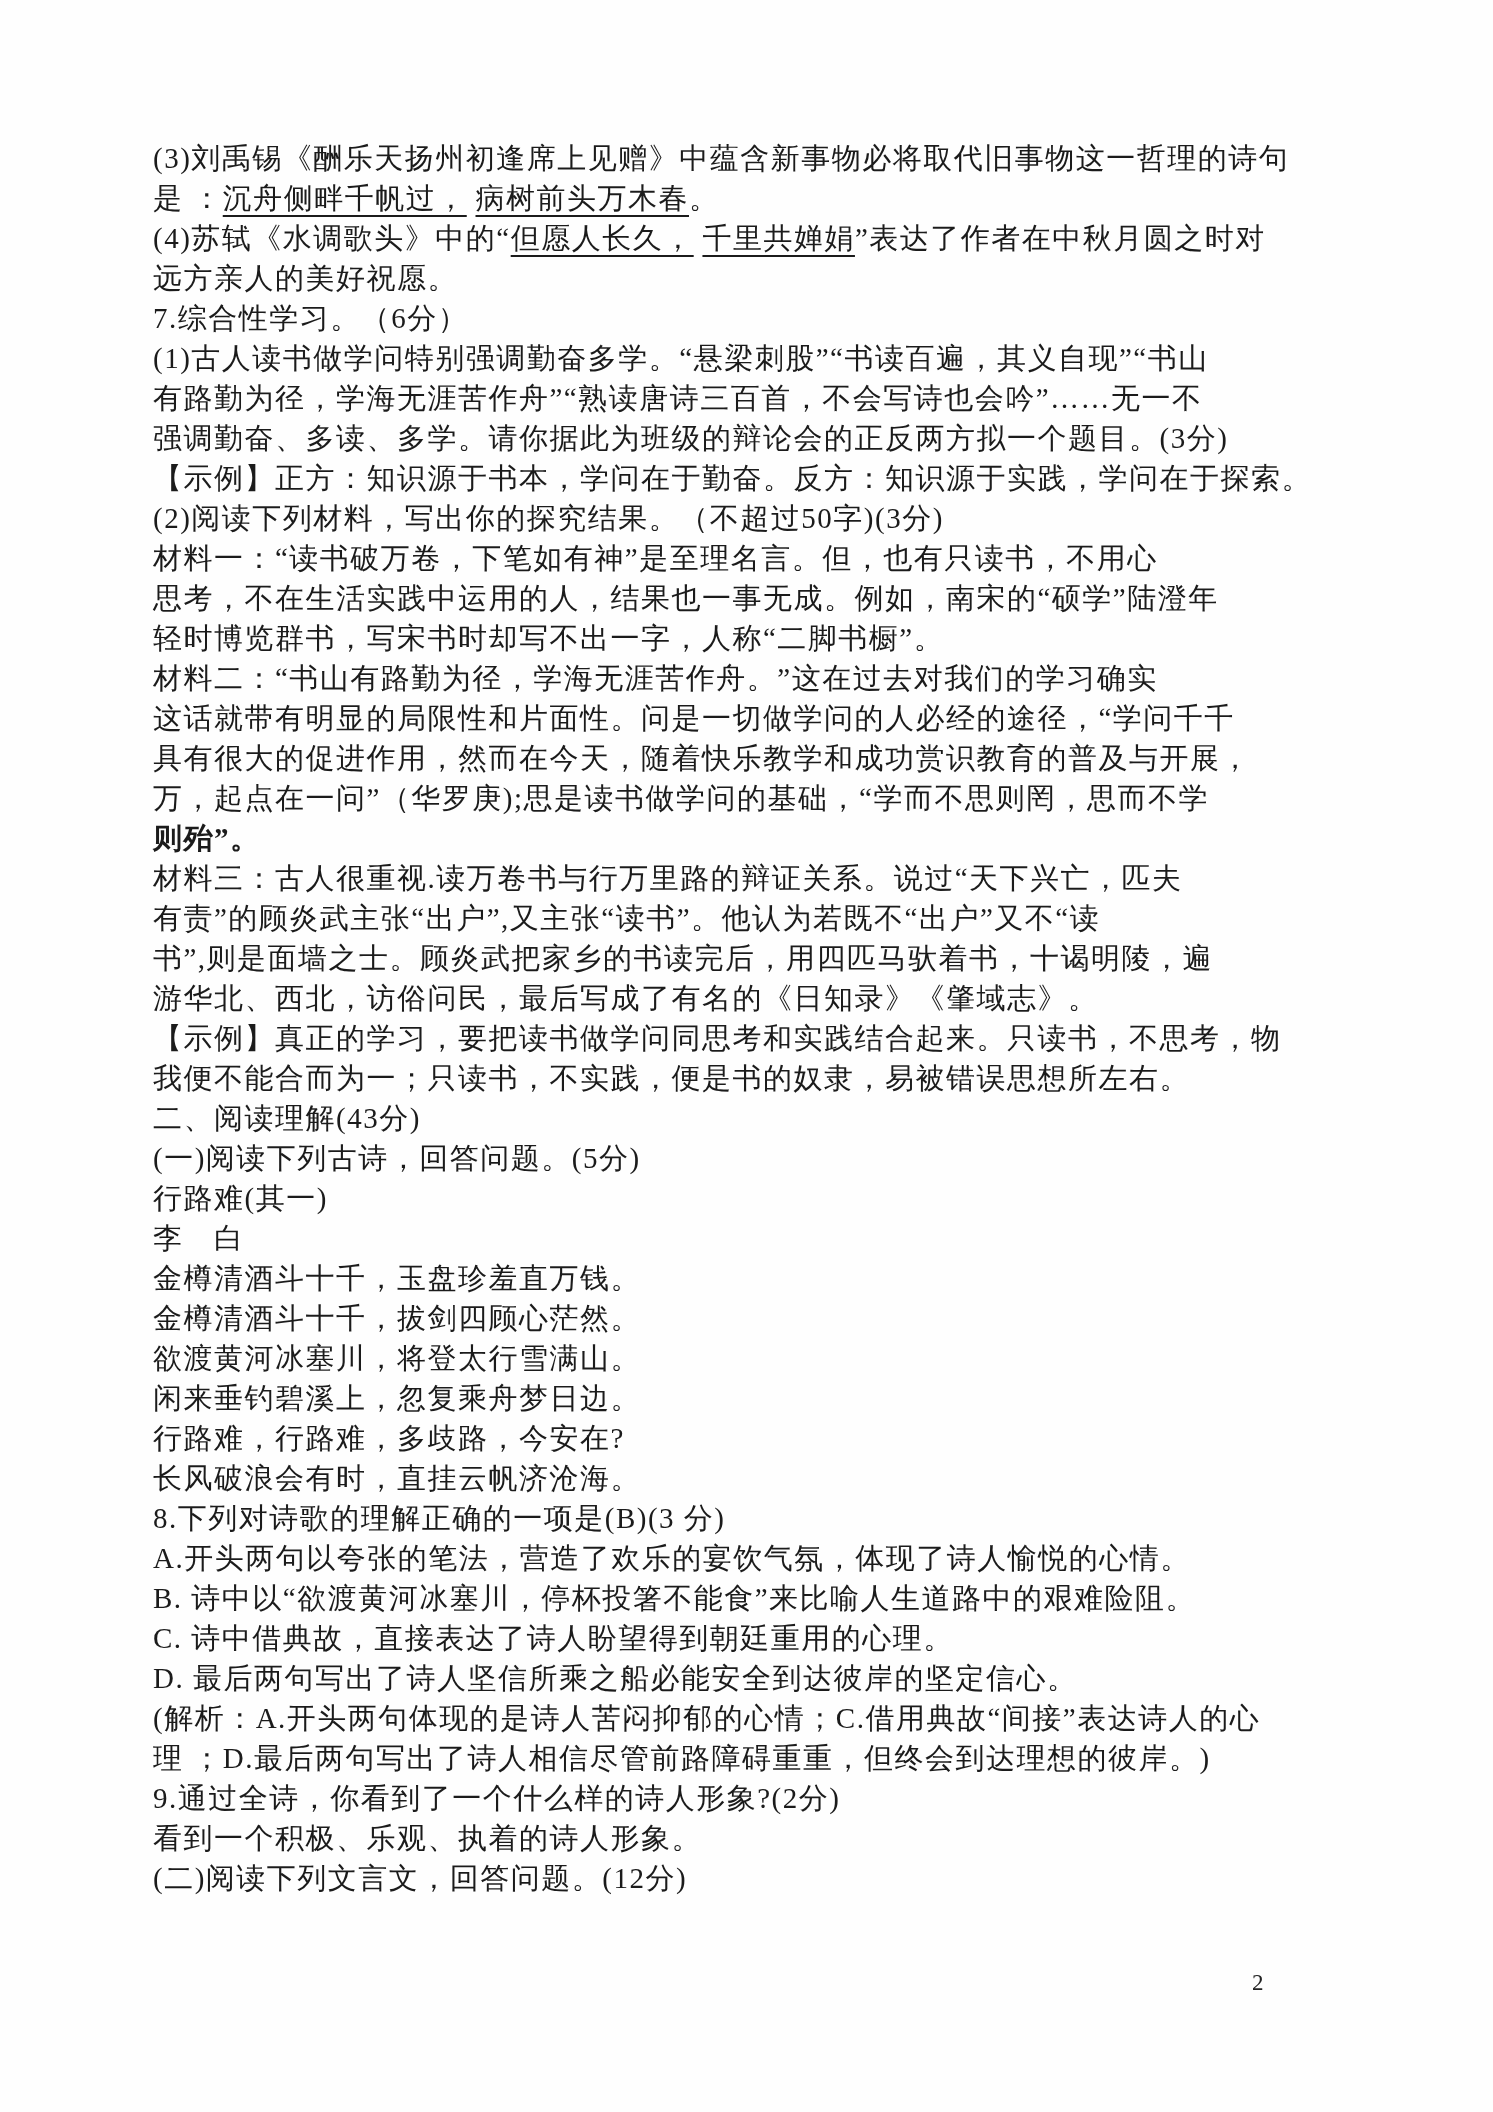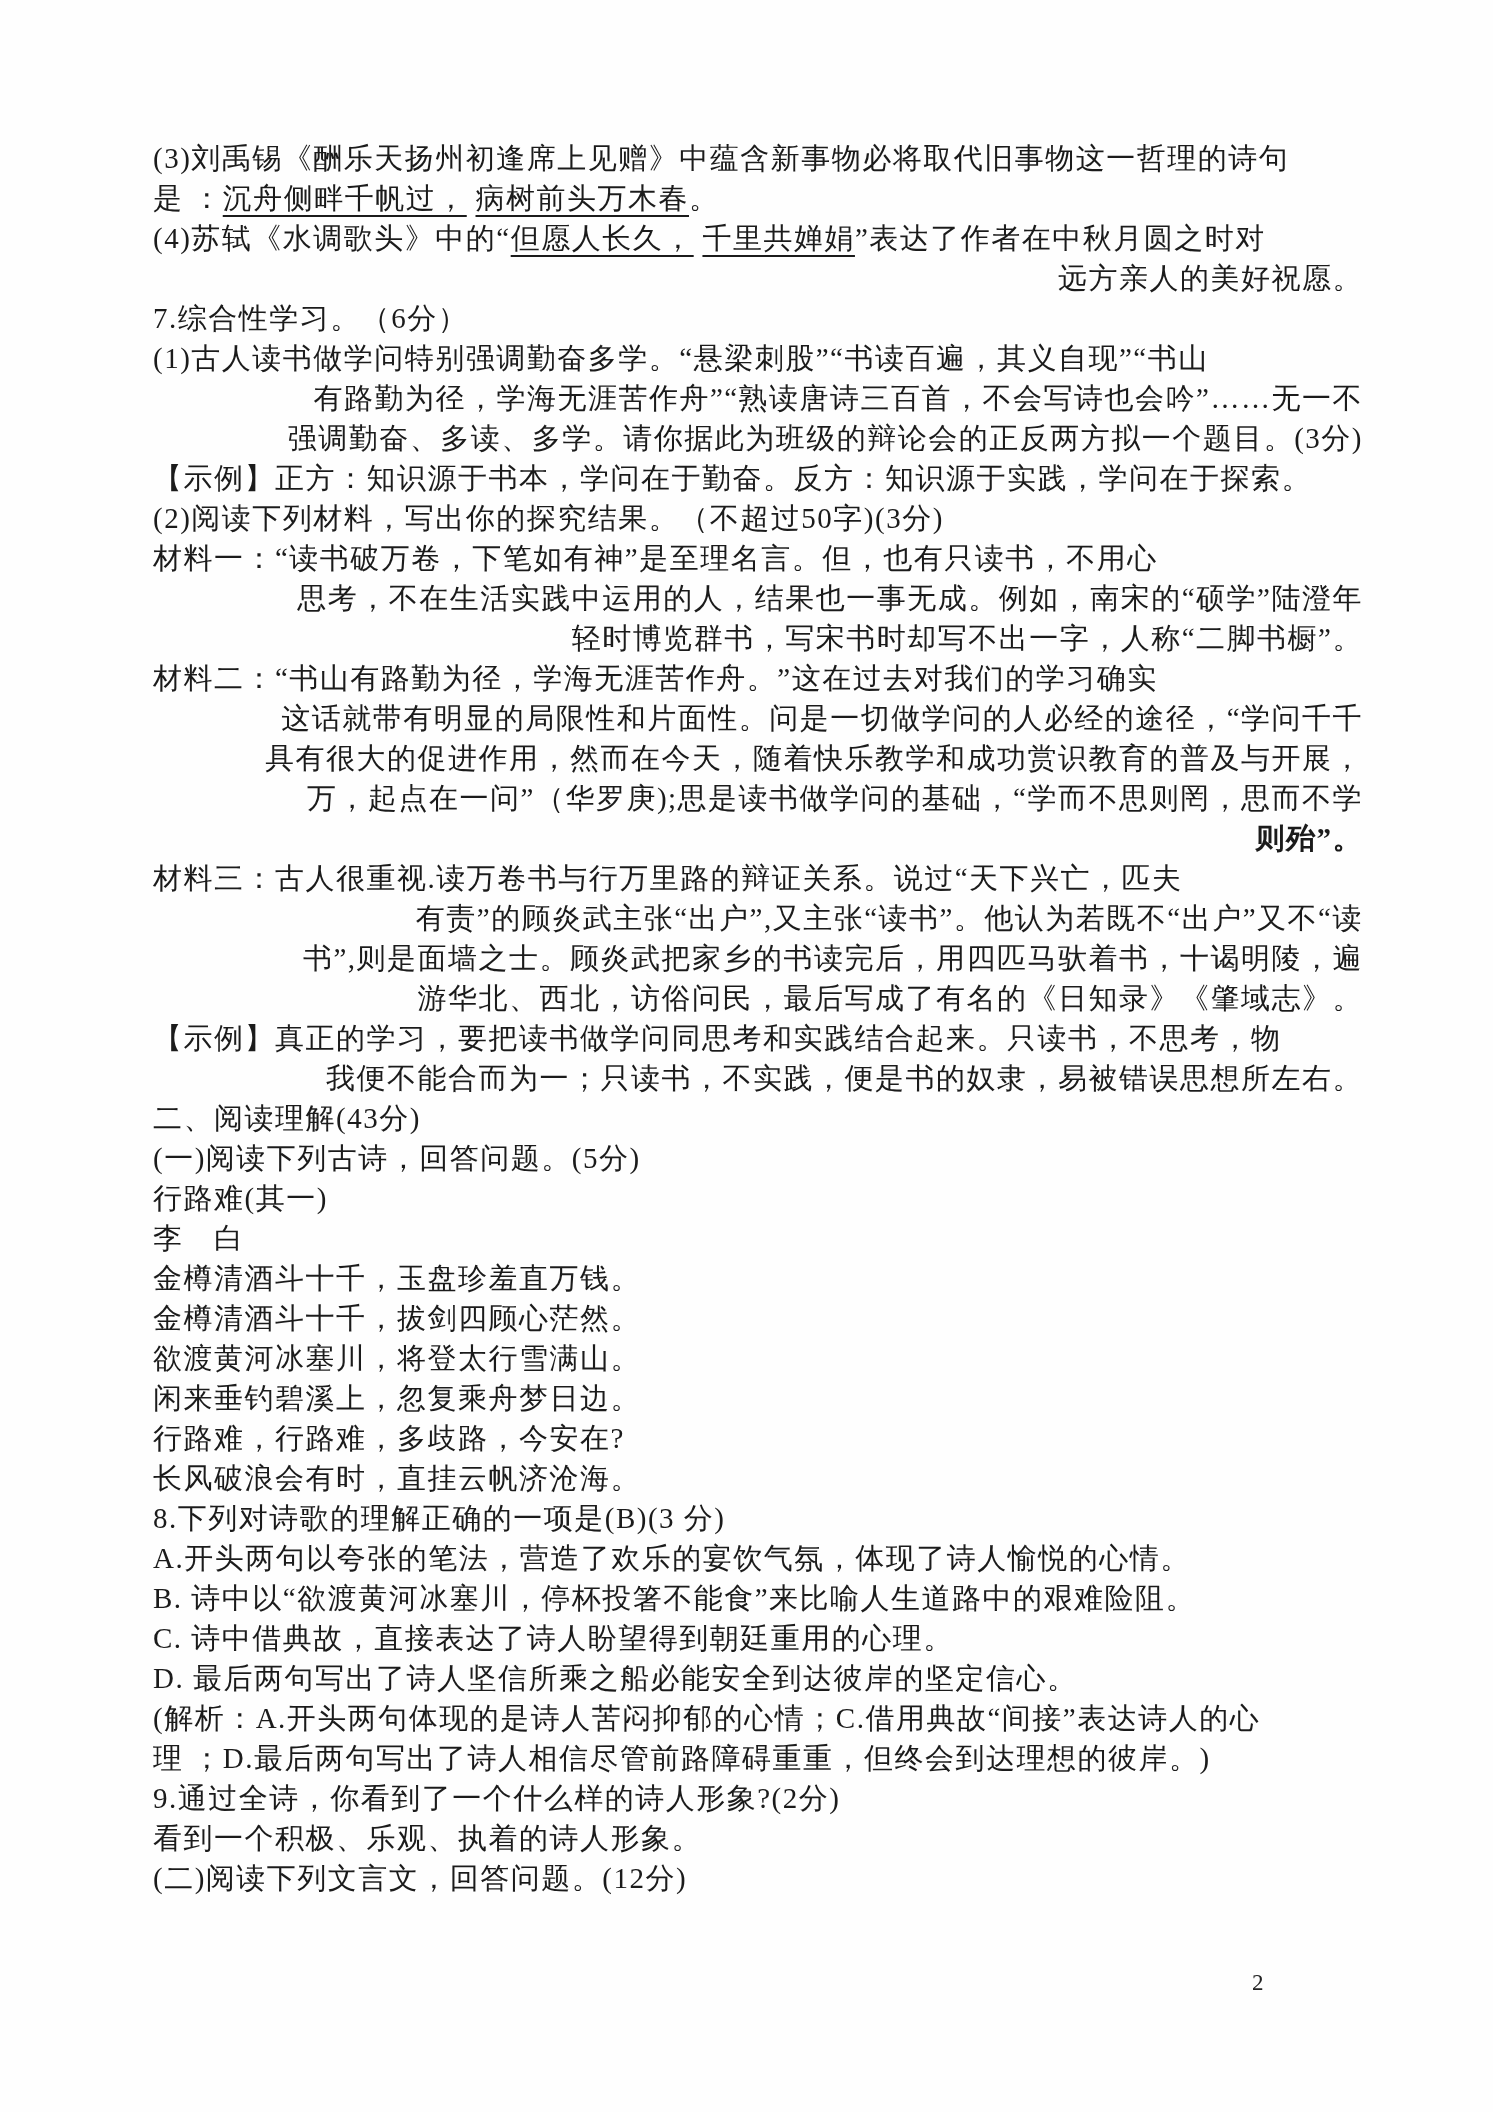--- a/index.html
+++ b/index.html
@@ -20,21 +20,21 @@
   }
   .doc p{
     margin:0;
     line-height:40px;
     white-space:nowrap;
     letter-spacing:1.5px;
   }
   .sec {margin-left:2px;}
   .num {margin-left:28px;}
   .sub {margin-left:68px;}
-  .cont{margin-left:92px;text-align:right;}
+  .cont{margin-left:92px;}
   .shi {margin-left:116px;}
   .mat {margin-left:128px;}
   .center{width:985px;text-align:left;}
   .u{text-decoration:underline;text-underline-offset:7px;text-decoration-thickness:2px;}
   .b{font-weight:bold;}
   .pagenum{
     position:absolute;
     left:1252px;top:1970px;
     font-size:23px;
     color:#222;

